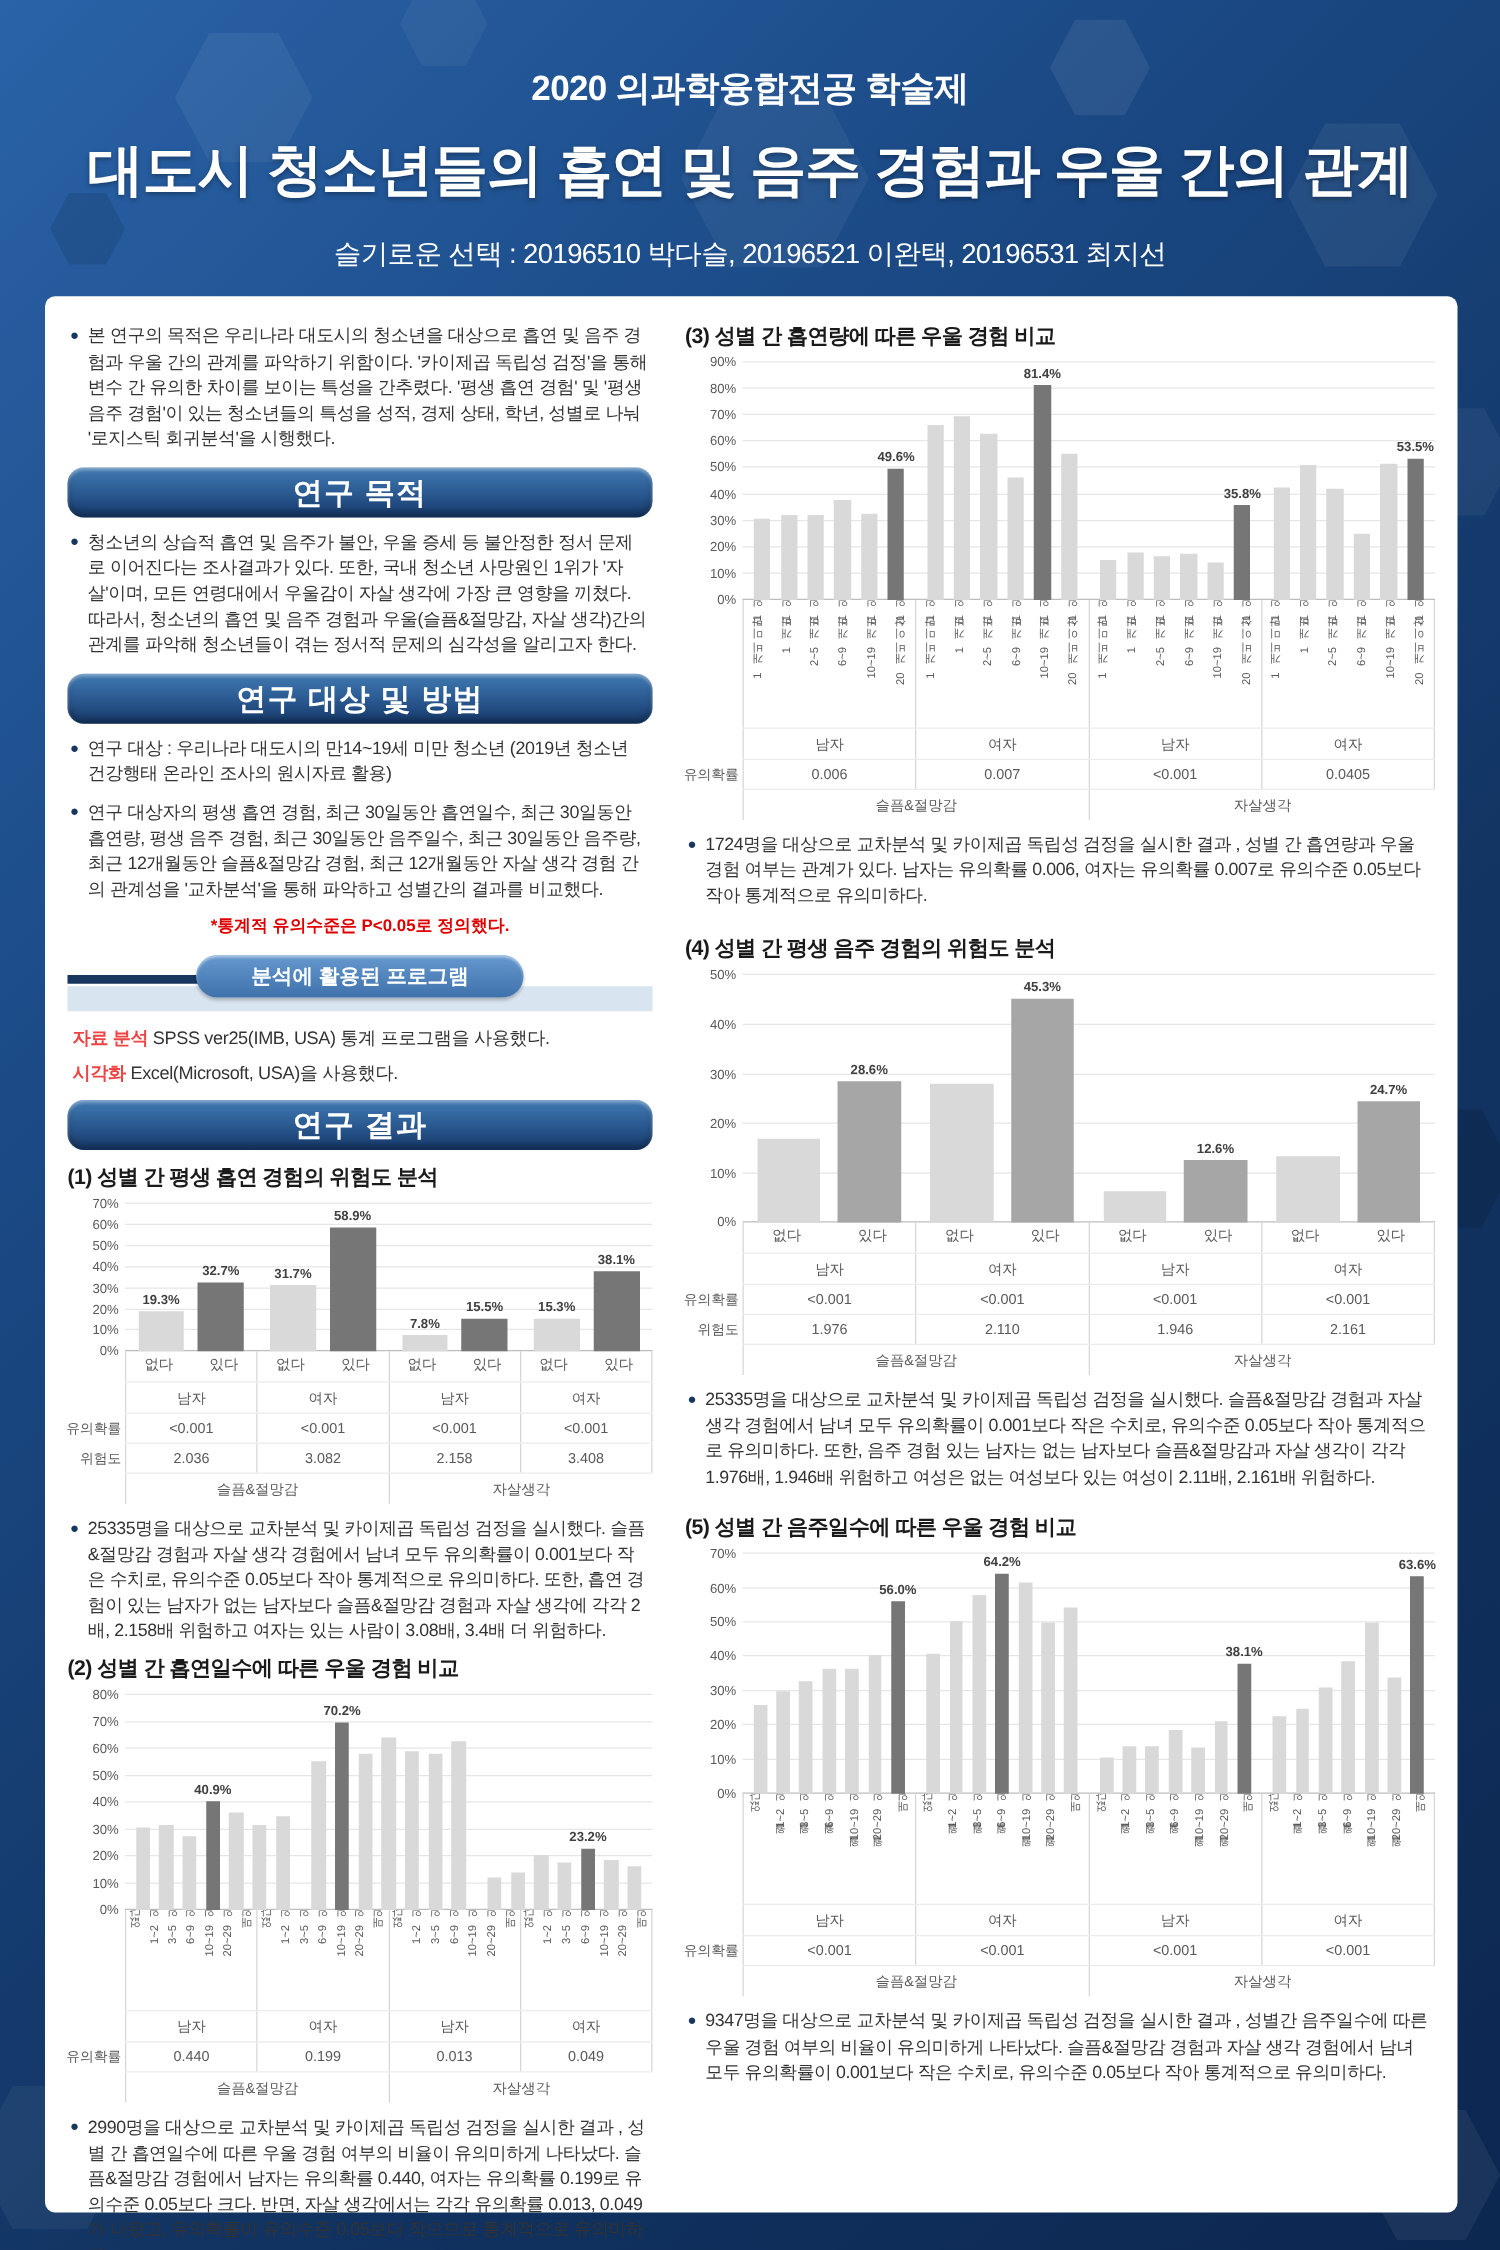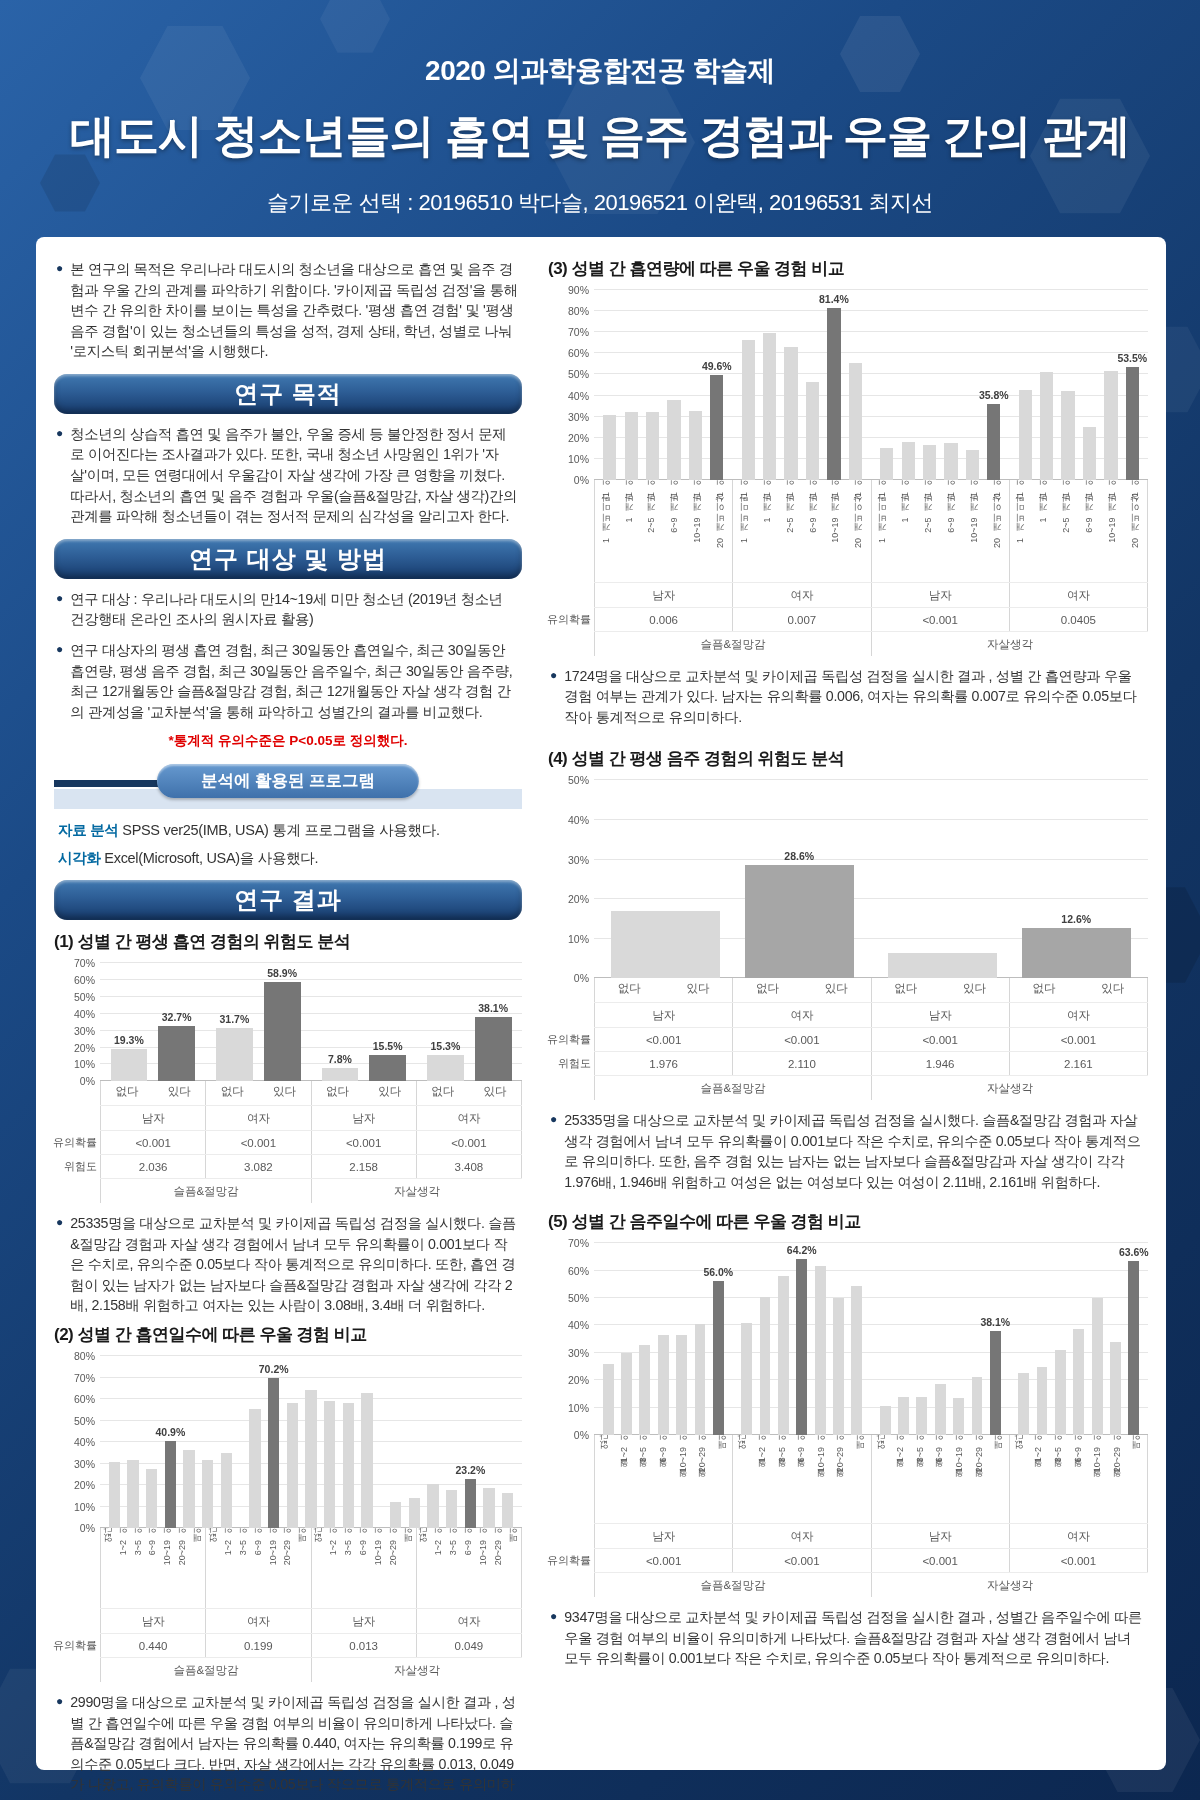--- a/index.html
+++ b/index.html
@@ -36,21 +36,21 @@
   .prog-wrap{position:relative;height:50px;margin:4px 0 8px 0;}
   .prog-band{position:absolute;left:0;right:0;top:27px;height:20px;background:#d9e4f1;}
   .prog-bar{position:absolute;left:0;top:18px;width:150px;height:7px;background:#17375e;}
   .prog-pill{
     position:absolute;left:50%;top:2px;transform:translateX(-50%);
     background:linear-gradient(180deg,#6699cf 0%,#3f71ab 100%);
     border-radius:999px;padding:6px 44px;color:#fff;font-size:16.5px;font-weight:bold;white-space:nowrap;
     box-shadow:0 2px 3px rgba(0,0,0,.25), inset 0 2px 2px rgba(255,255,255,.45);
   }
   .prog-line{font-size:14.5px;color:#333;margin:9px 4px;letter-spacing:-0.3px;}
-  .prog-line b{color:#0369a1;}
+  .prog-line b{color:#ef4444;}
   
   .chart-block{margin-top:4px;}
   .chart-title{font-size:17px;font-weight:bold;color:#1a1a1a;letter-spacing:-0.5px;margin:8px 0 10px 0;}
   .plot{position:relative;margin-left:46px;border-left:0;}
   .gridline{position:absolute;left:0;right:0;height:1px;background:#e6e6e6;}
   .axisline{position:absolute;left:0;right:0;bottom:0;height:1px;background:#bdbdbd;}
   .ytick{position:absolute;right:100%;padding-right:5px;font-size:10.5px;color:#595959;transform:translateY(50%);white-space:nowrap;}
   .bars-row{position:absolute;inset:0;display:flex;}
   .bar-group{flex:1;display:flex;padding:0 5px;}
   .bar-cell{flex:1;position:relative;margin:0 2px;}
@@ -733,25 +733,43 @@
                 <div class="bar-cell">
                   <div class="bar" style="height: 34%; background: rgb(217, 217, 217); left: 8%; width: 84%;"></div>
                 </div>
                 <div class="bar-cell">
                   <div class="bar" style="height: 57.2%; background: rgb(166, 166, 166); left: 8%; width: 84%;"></div>
                   <div class="vlabel" style="bottom: calc(57.2% + 3px);">28.6%</div>
                 </div>
               </div>
               <div class="bar-group">
                 <div class="bar-cell">
+                  <div class="bar" style="height: 56%; background: rgb(217, 217, 217); left: 8%; width: 84%;"></div>
+                </div>
+                <div class="bar-cell">
+                  <div class="bar" style="height: 90.6%; background: rgb(166, 166, 166); left: 8%; width: 84%;"></div>
+                  <div class="vlabel" style="bottom: calc(90.6% + 3px);">45.3%</div>
+                </div>
+              </div>
+              <div class="bar-group">
+                <div class="bar-cell">
                   <div class="bar" style="height: 13%; background: rgb(217, 217, 217); left: 8%; width: 84%;"></div>
                 </div>
                 <div class="bar-cell">
                   <div class="bar" style="height: 25.2%; background: rgb(166, 166, 166); left: 8%; width: 84%;"></div>
                   <div class="vlabel" style="bottom: calc(25.2% + 3px);">12.6%</div>
+                </div>
+              </div>
+              <div class="bar-group">
+                <div class="bar-cell">
+                  <div class="bar" style="height: 27%; background: rgb(217, 217, 217); left: 8%; width: 84%;"></div>
+                </div>
+                <div class="bar-cell">
+                  <div class="bar" style="height: 49.4%; background: rgb(166, 166, 166); left: 8%; width: 84%;"></div>
+                  <div class="vlabel" style="bottom: calc(49.4% + 3px);">24.7%</div>
                 </div>
               </div>
             </div>
           </div>
           <div class="ctable">
             <div class="trow" style="height: 24px;">
               <div class="tcell first" style="padding: 0px;">
                 <div style="display: flex; width: 100%; height: 100%;">
                   <div class="catcell">
                     <div class="xlab-h">없다</div>

